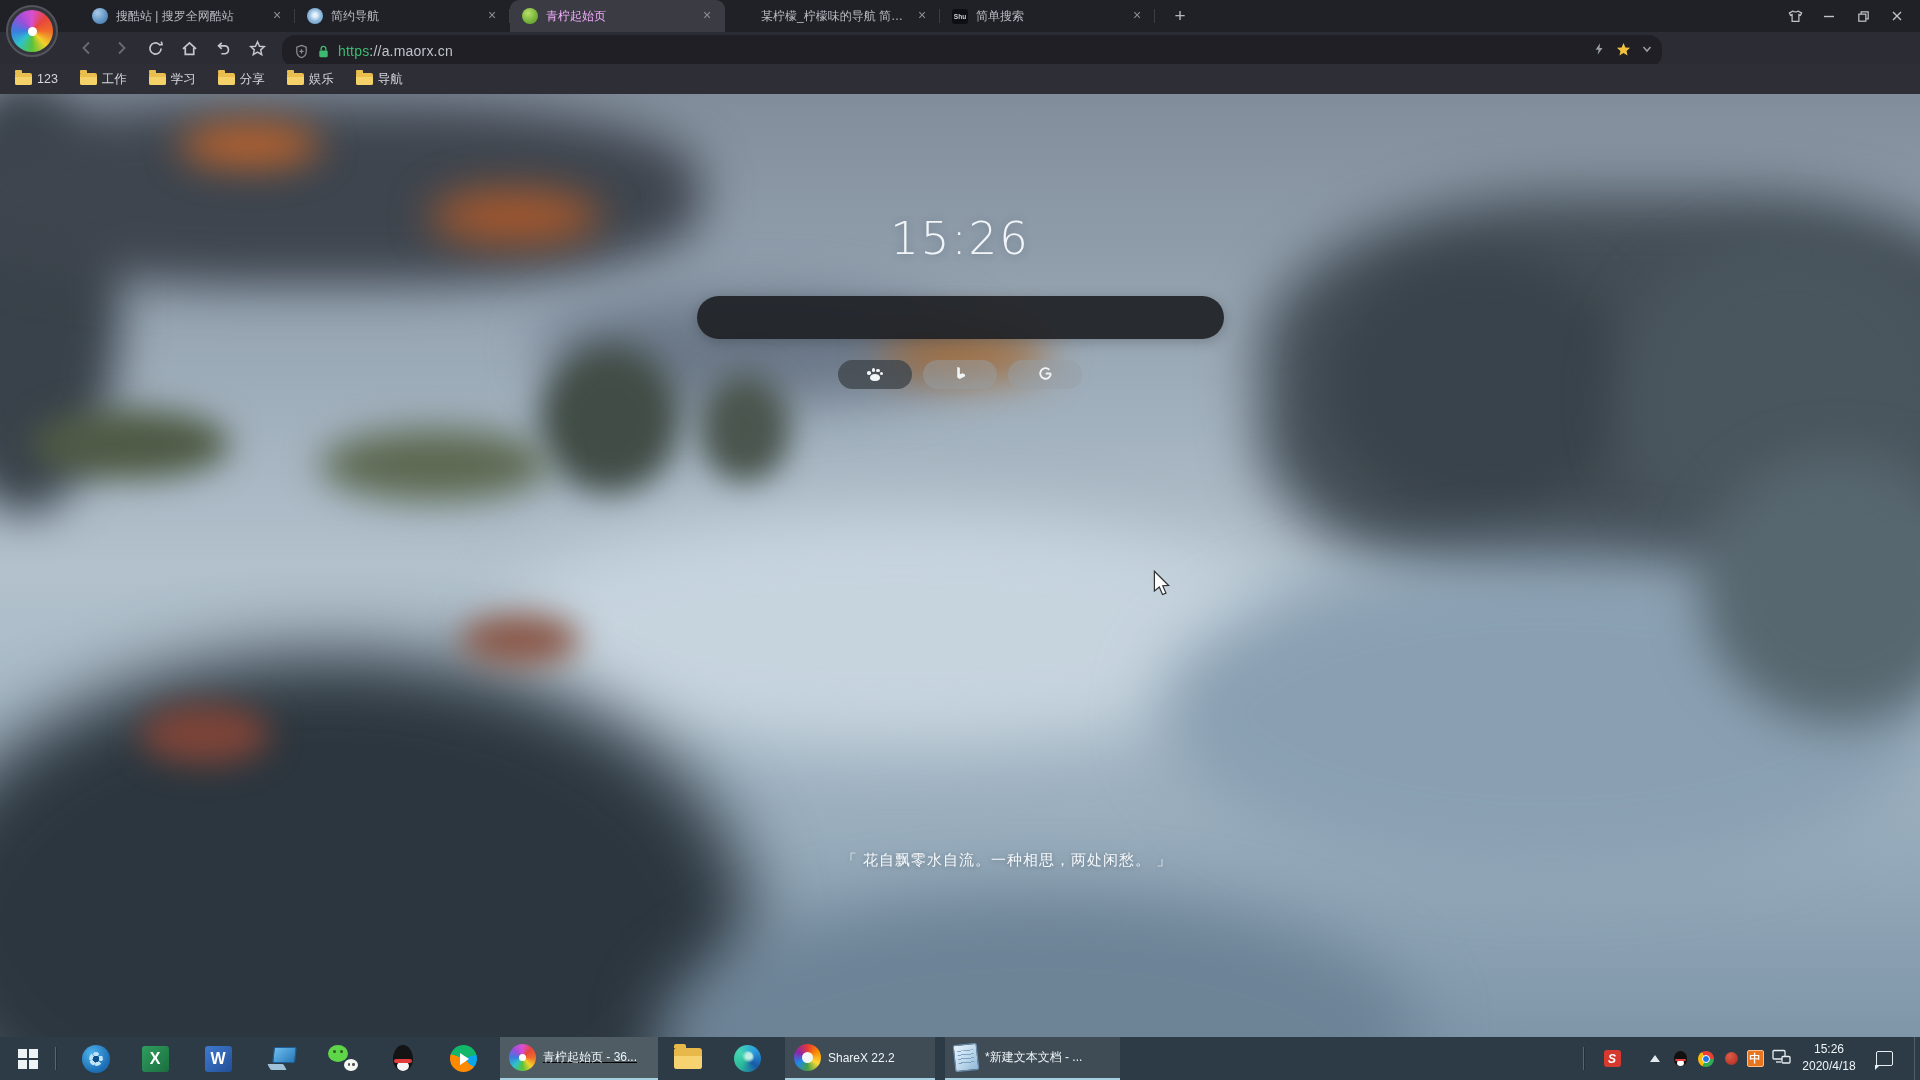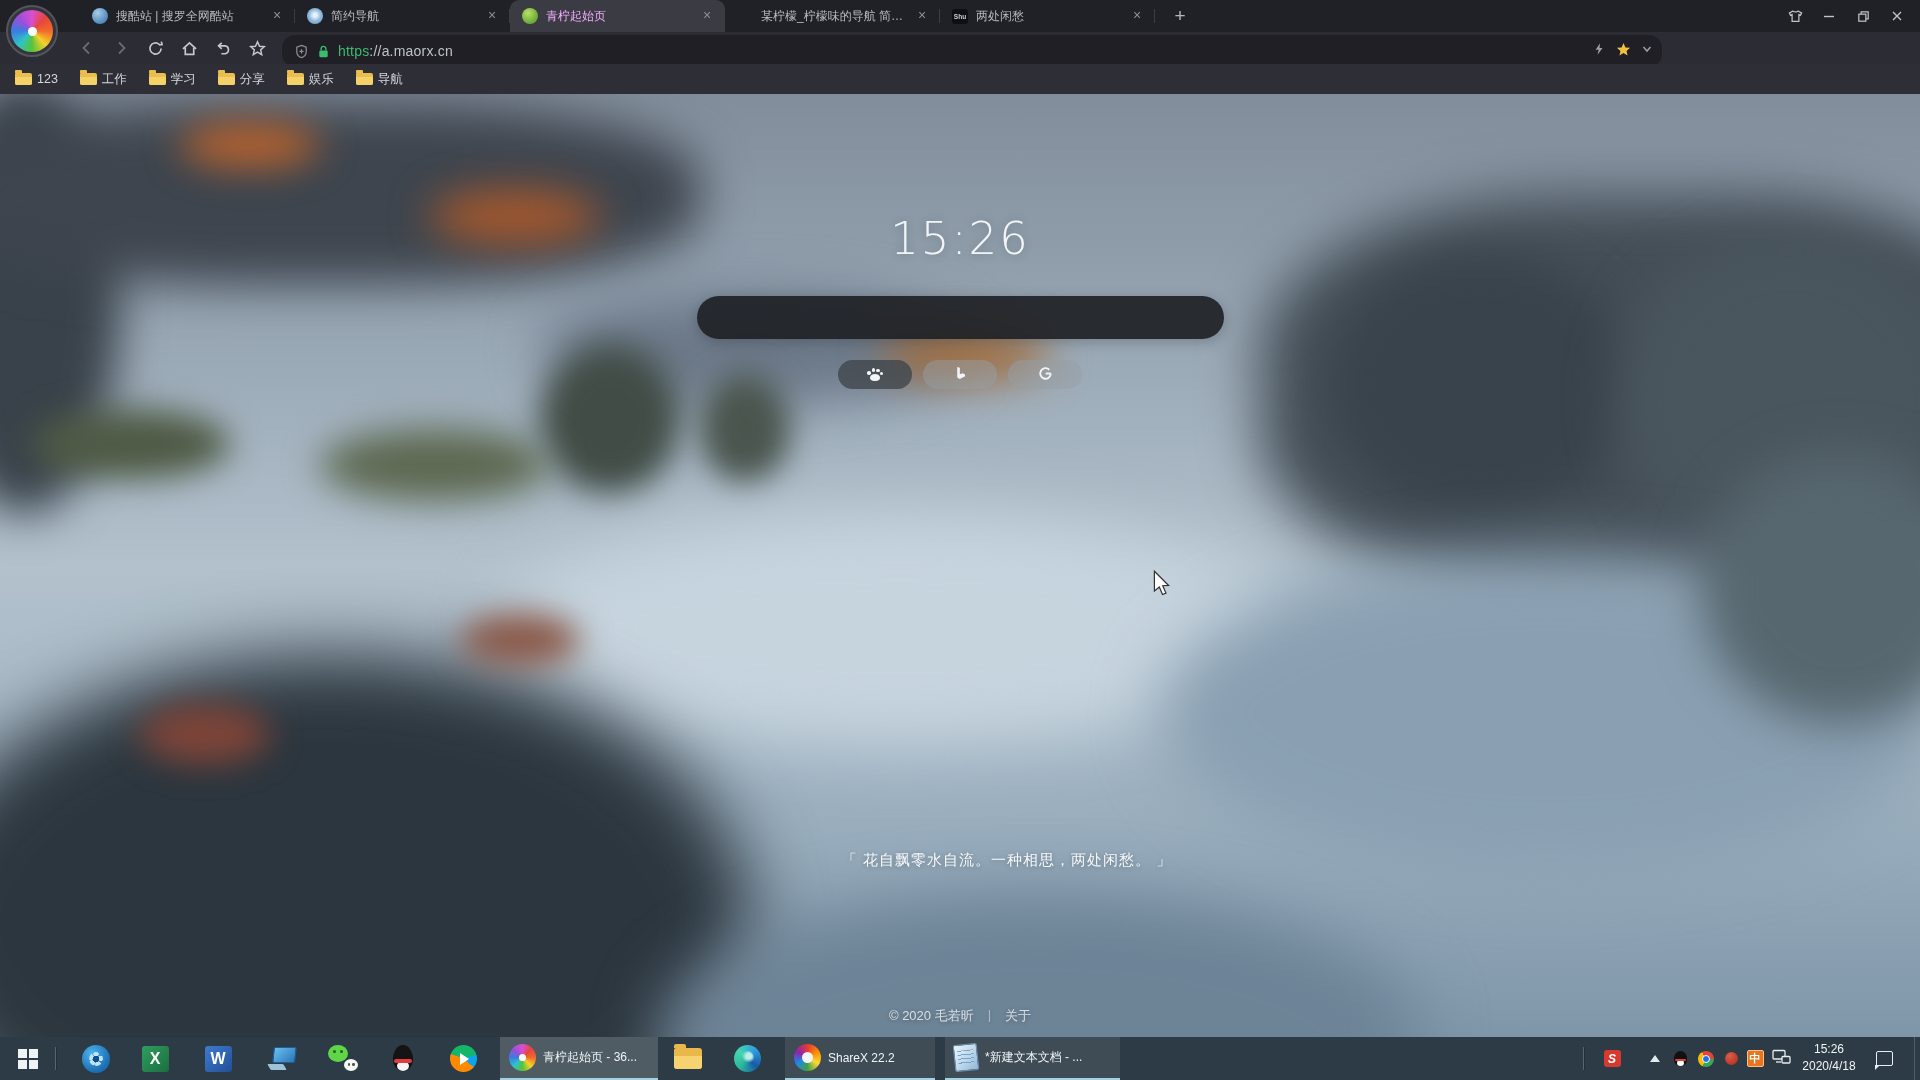--- a/index.html
+++ b/index.html
@@ -103,21 +103,21 @@
   .cursor { position:absolute; left:1153px; top:570px; z-index:40; }
 
   
   .taskbar { position:absolute; left:0; top:1037px; width:1920px; height:43px; background:#2c3b45; z-index:20; }
   .tb-btn { position:absolute; top:0; height:43px; display:flex; align-items:center; justify-content:center; }
   .tb-sep { position:absolute; top:10px; width:0; height:23px; border-left:1px solid #56666e; border-right:1px solid #233038; }
   .win-start { display:grid; grid-template-columns:9px 9px; grid-template-rows:9px 9px; gap:2px; }
   .win-start i { background:#eef3f6; display:block; }
   .task-btn { position:absolute; top:0; height:43px; background:rgba(255,255,255,.09);
     border-bottom:2px solid #a5d0e2; display:flex; align-items:center; padding:0 9px; gap:7px; }
-  .task-btn.focused { background:rgba(255,255,255,.17); }
+  .task-btn.focused { background:rgba(255,255,255,.17);text-decoration:underline; }
   .task-label { font-size:12px; color:#eef4f7; white-space:nowrap; overflow:hidden; text-overflow:ellipsis; }
   .ico-excel,.ico-word { width:27px; height:26px; border-radius:3px; color:#fff; font-weight:bold;
     font-size:16px; display:flex; align-items:center; justify-content:center; }
   .ico-excel { background:linear-gradient(135deg,#2f9e5e,#1b6e40); }
   .ico-word { background:linear-gradient(135deg,#3f7ad0,#224f96); }
   .ico-player { width:28px; height:28px; border-radius:50%; background:radial-gradient(circle at 35% 30%,#4db2ec,#1b6db4 70%); position:relative; }
   .ico-player::after { content:''; position:absolute; left:7px; top:7px; width:14px; height:14px; border-radius:50%;
     background:radial-gradient(circle,#0f4f8a 30%, transparent 32%),
       radial-gradient(circle at 50% 15%,#bfe4fa 18%,transparent 20%),
       radial-gradient(circle at 85% 45%,#bfe4fa 18%,transparent 20%),
@@ -203,21 +203,21 @@
         <span class="title">青柠起始页</span>
         <span class="close">×</span>
       </div>
       <div class="tab">
         <span class="favicon"><span class="fav-lemon"></span></span>
         <span class="title">某柠檬_柠檬味的导航 简约版</span>
         <span class="close">×</span>
       </div>
       <div class="tab">
         <span class="favicon fav-shu">Shu</span>
-        <span class="title">两处闲愁</span>
+        <span class="title">简单搜索</span>
         <span class="close">×</span>
       </div>
     </div>
     <div class="newtab">+</div>
     <div class="win-controls">
       <div class="win-btn">
         <svg width="17" height="17" viewBox="0 0 18 18">
             <path d="M6.2,3.2 L2.5,5.4 L3.8,7.8 L5.4,7 V14.2 H12.6 V7 L14.2,7.8 L15.5,5.4 L11.8,3.2 C11,4.5 7,4.5 6.2,3.2 Z" fill="none" stroke="#c2c2ca" stroke-width="1.3"></path>
           </svg>
       </div>
@@ -437,25 +437,20 @@
         <svg width="17" height="17" viewBox="0 0 18 18">
             <path d="M14.6,9 A5.6,5.6 0 1 1 13,5" fill="none" stroke="#f2f5f7" stroke-width="2"></path>
             <path d="M14.6,9 H9.2" stroke="#f2f5f7" stroke-width="2"></path>
           </svg>
       </span>
     </button>
   </div>
 
   <div class="quote">「 花自飘零水自流。一种相思，两处闲愁。 」</div>
 
-  <div class="page-footer">
-    <span>© 2020 毛若昕</span>
-    <span style="opacity:.6">|</span>
-    <span>关于</span>
-  </div>
 
   <div class="cursor">
     <svg width="20" height="27" viewBox="0 0 16 22">
         <path d="M1,1 L1,17 L5,13.8 L7.6,20 L10.4,18.8 L7.8,12.8 L12.6,12.6 Z" fill="#fff" stroke="#333" stroke-width="1"></path>
       </svg>
   </div>
 
   <div class="taskbar">
     <div class="tb-btn" style="left:8px;width:40px;">
       <span class="win-start">

